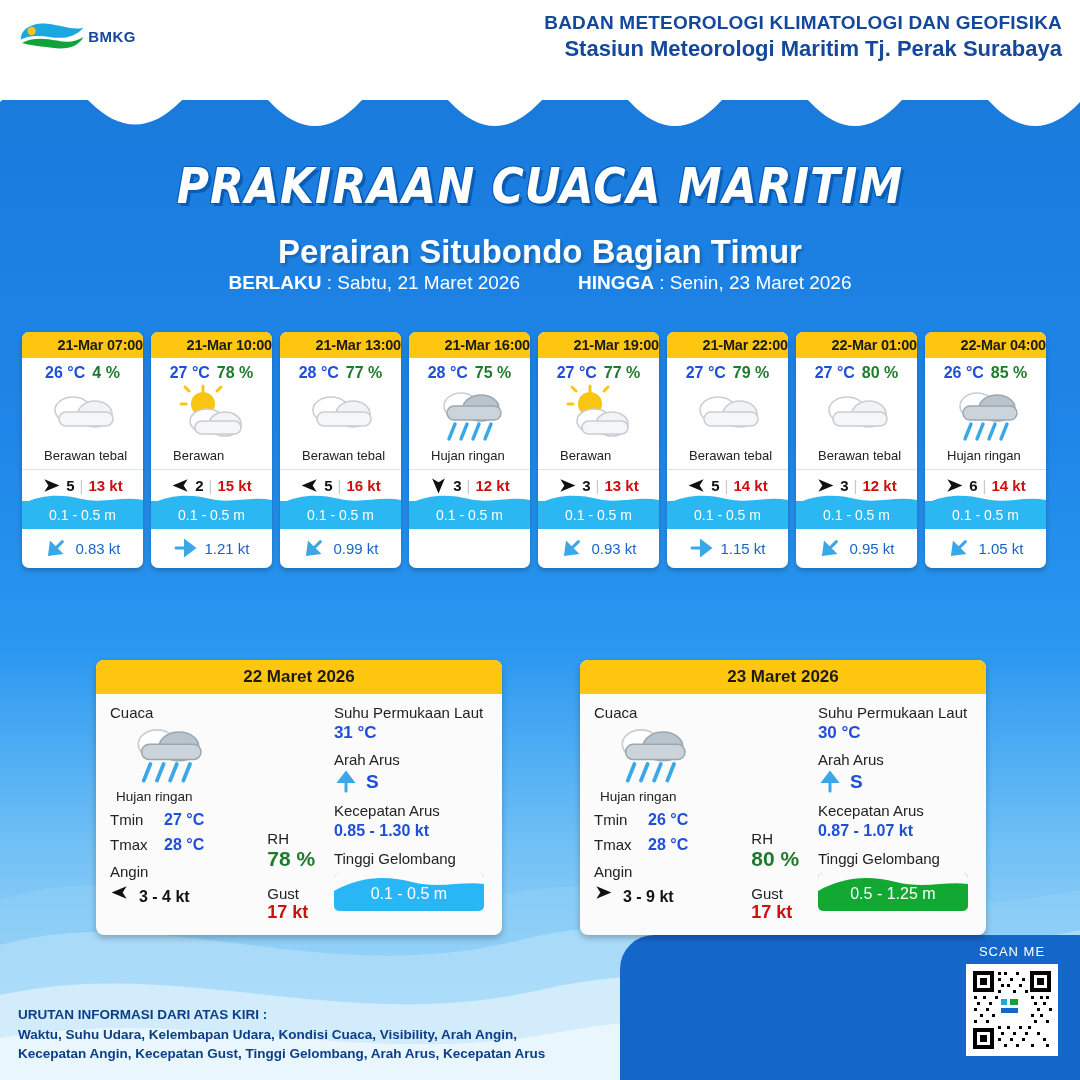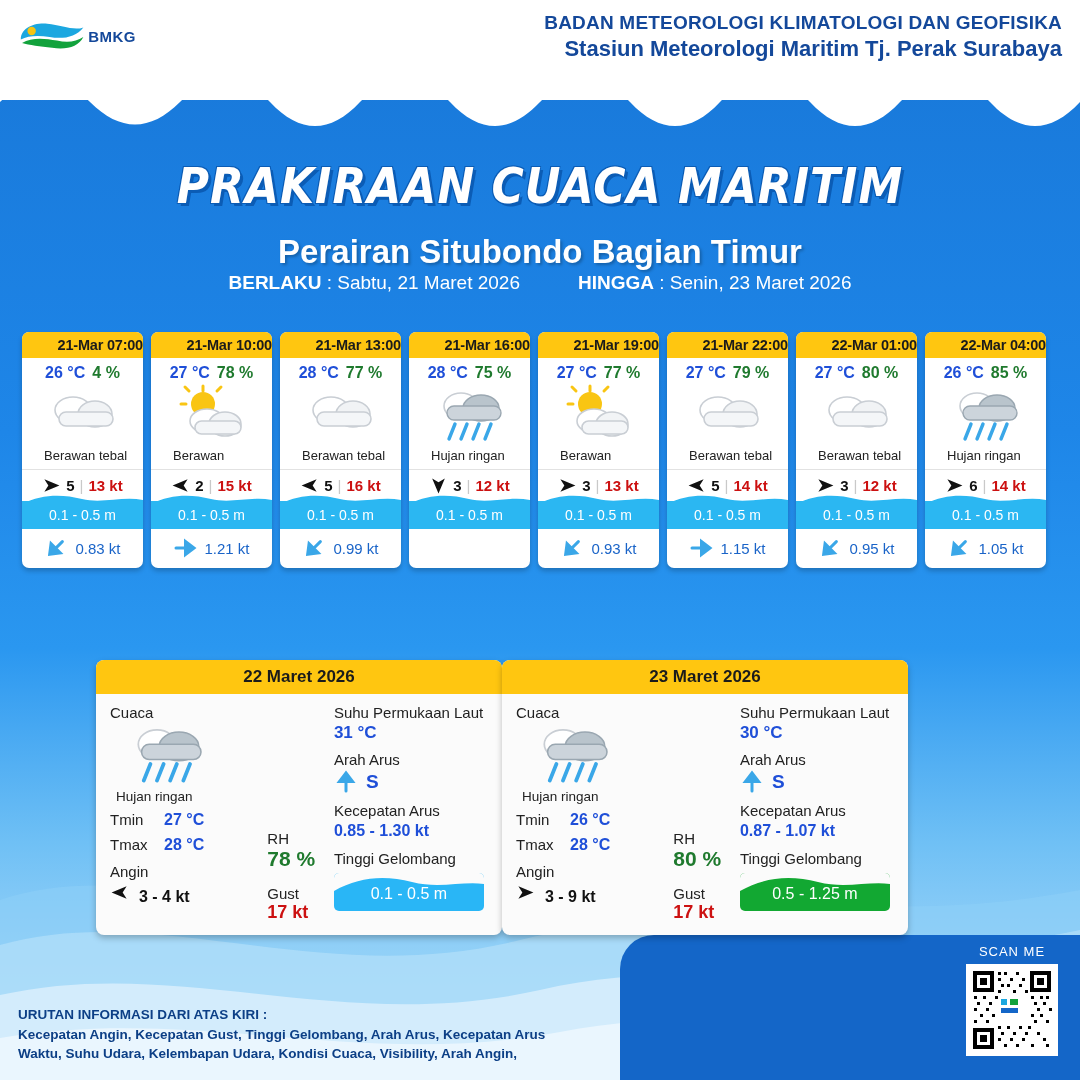--- a/index.html
+++ b/index.html
@@ -86,21 +86,21 @@
   }
   .card-wave .wv-top {
     position:absolute; top:-9px; left:0; width:121px; height:12px;
   }
   .card-cur {
     display:flex; align-items:center; justify-content:center; gap:7px;
     padding:7px 0 8px; font-size:15px; color:#1a64c8;
   }
 
   
-  .dailies { position:absolute; top:660px; left:96px; width:972px; display:flex; z-index:6; }
+  .dailies { position:absolute; top:660px; left:96px; width:972px; display:flex; gap:78px; z-index:6; }
   .daily { width:406px; background:#fbfbfb; border-radius:8px; box-shadow:0 3px 6px rgba(0,0,0,.25); overflow:hidden; }
   .daily-head { background:#ffc610; text-align:center; font-size:17px; font-weight:bold; color:#1b1b1b; padding:7px 0; }
   .daily-body { display:flex; padding:10px 14px 12px; }
   .dl { width:196px; }
   .dr { width:196px; padding-left:4px; }
   .lab { font-size:15px; color:#222; }
   .d-ico { height:66px; display:flex; align-items:center; padding-left:14px; }
   .d-cond { font-size:13.5px; color:#222; padding-left:6px; margin-top:2px; }
   .kv { display:flex; align-items:baseline; gap:10px; margin-top:7px; font-size:15px; }
   .kv .k { color:#222; width:44px; }
@@ -619,22 +619,22 @@
           </svg>
           <span style="position:relative">0.5 - 1.25 m</span>
         </div>
       </div>
     </div>
     </div>
   </div>
 
 <div class="footer-note">
   <div>URUTAN INFORMASI DARI ATAS KIRI :</div>
+  <div>Waktu, Suhu Udara, Kelembapan Udara, Kondisi Cuaca, Visibility, Arah Angin,</div>
   <div>Kecepatan Angin, Kecepatan Gust, Tinggi Gelombang, Arah Arus, Kecepatan Arus</div>
-  <div>Waktu, Suhu Udara, Kelembapan Udara, Kondisi Cuaca, Visibility, Arah Angin,</div>
 </div>
 
 <div class="scan">
   <div class="scan-label">SCAN ME</div>
   <div class="qr">
     <svg viewBox="0 0 84 84" width="84" height="84">
       <rect width="84" height="84" fill="#fff"></rect>
       <g fill="#000">
         <rect x="3" y="3" width="21" height="21"></rect>
           <rect x="7" y="7" width="13" height="13" fill="#fff"></rect>

